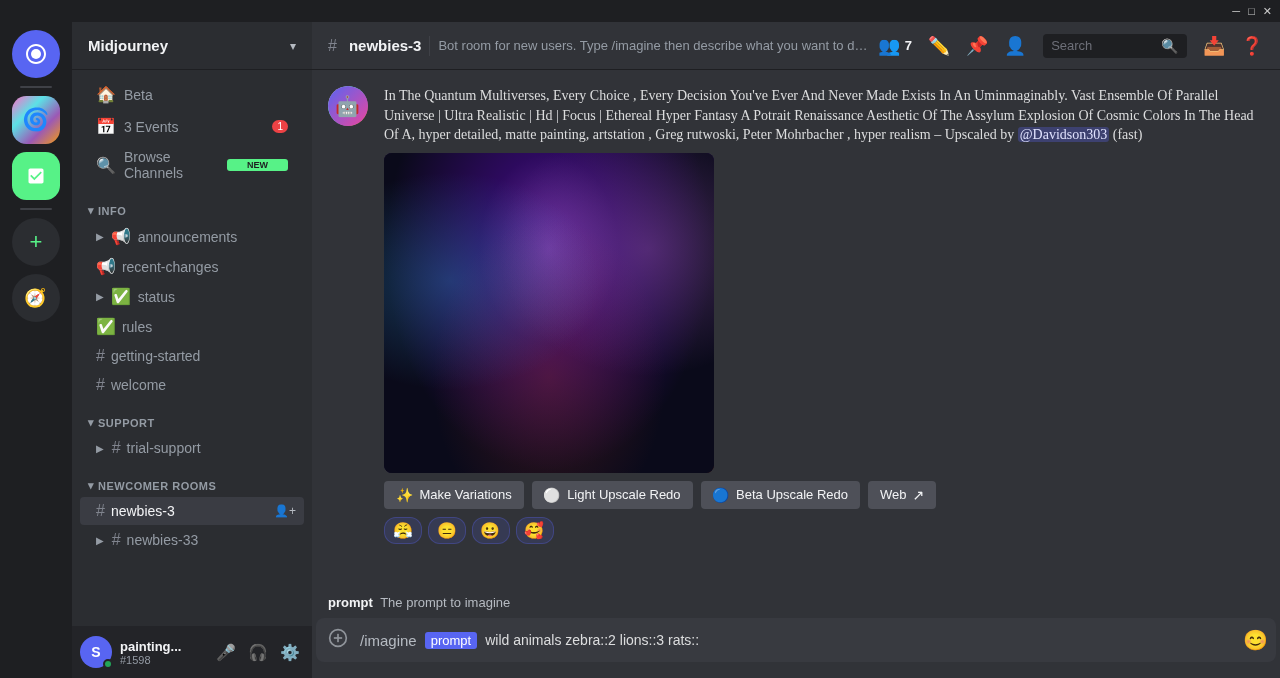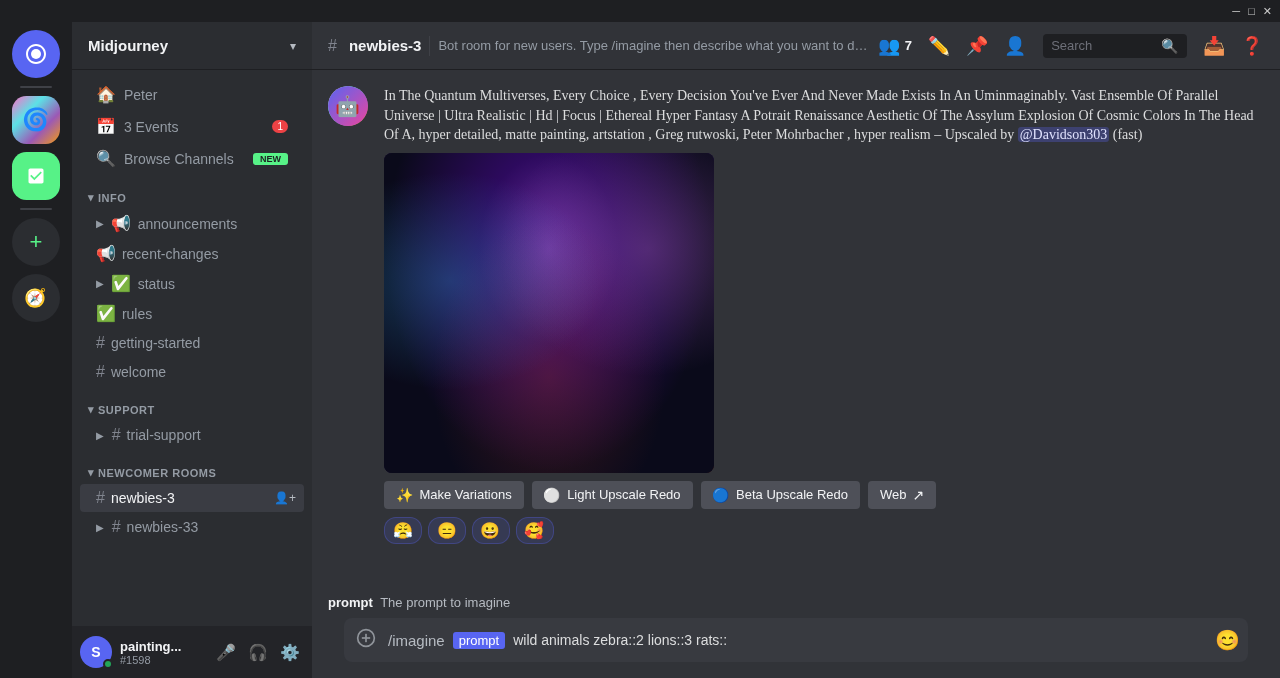--- a/index.html
+++ b/index.html
@@ -161,21 +161,21 @@
       font-size: 10px;
       padding: 1px 5px;
       border-radius: 8px;
       margin-left: auto;
     }
     .nav-item .new-badge {
       background: #57f287;
       color: #1e1f22;
       font-size: 9px;
       font-weight: 700;
-      padding: 1px 7px;
+      padding: 1px 20px;
       border-radius: 3px;
       margin-left: auto;
     }
     .section-header {
       padding: 16px 16px 4px;
       font-size: 11px;
       font-weight: 700;
       color: #949ba4;
       text-transform: uppercase;
       letter-spacing: 0.5px;
@@ -439,21 +439,21 @@
       color: #b5bac1;
     }
     .prompt-hint .prompt-label {
       font-weight: 700;
       color: #f2f3f5;
       margin-right: 4px;
     }
 
     
     .input-area {
-      padding: 0 32px 16px;
+      padding: 0 4px 16px;
       flex-shrink: 0;
     }
     .message-input-wrapper {
       background: #383a40;
       border-radius: 8px;
       display: flex;
       align-items: center;
       padding: 0 8px;
       gap: 8px;
       min-height: 44px;
@@ -533,21 +533,21 @@
   <div class="channel-sidebar">
     <div class="server-header">
       <span class="server-header-name">Midjourney</span>
       <span class="server-header-arrow">▾</span>
     </div>
 
     <div class="channel-list">
 
       <div class="nav-item">
         <span class="icon">🏠</span>
-        <span>Peter</span>
+        <span>Beta</span>
       </div>
       <div class="nav-item">
         <span class="icon">📅</span>
         <span>3 Events</span>
         <span class="badge">1</span>
       </div>
       <div class="nav-item">
         <span class="icon">🔍</span>
         <span>Browse Channels</span>
         <span class="new-badge">NEW</span>

